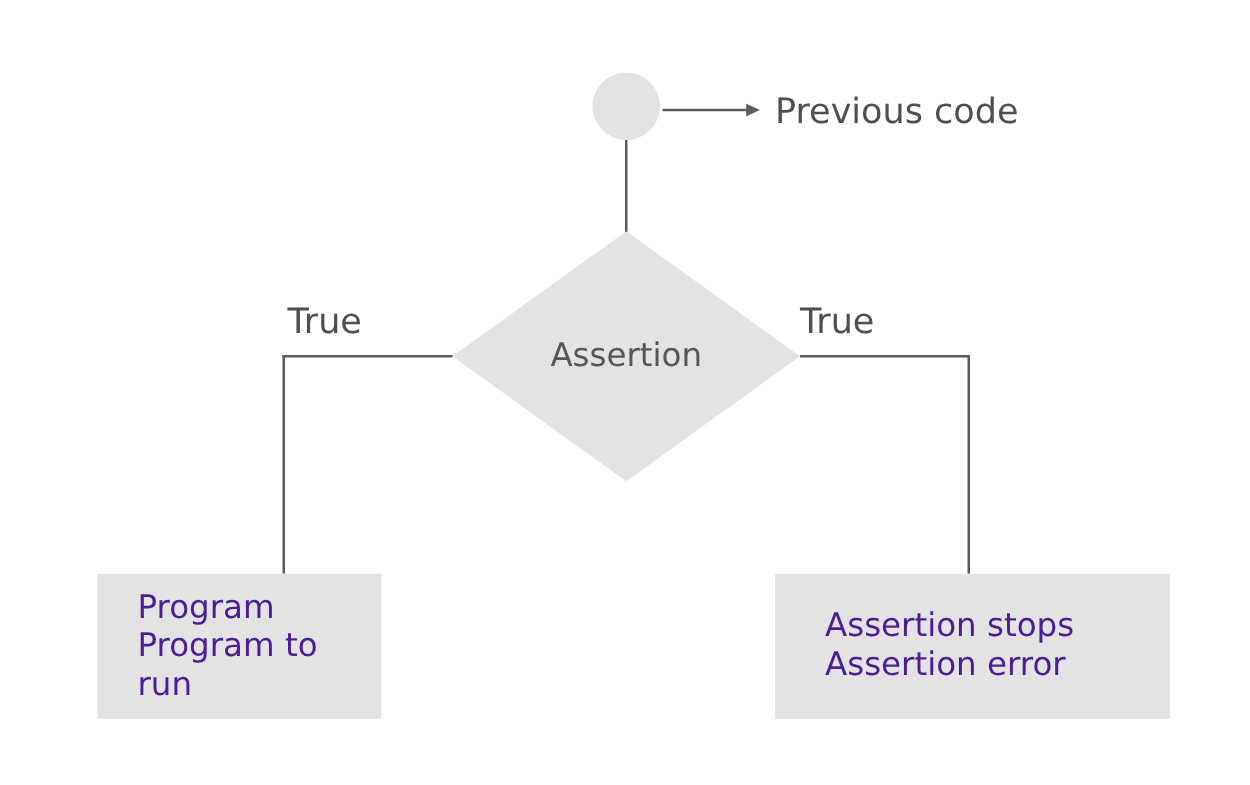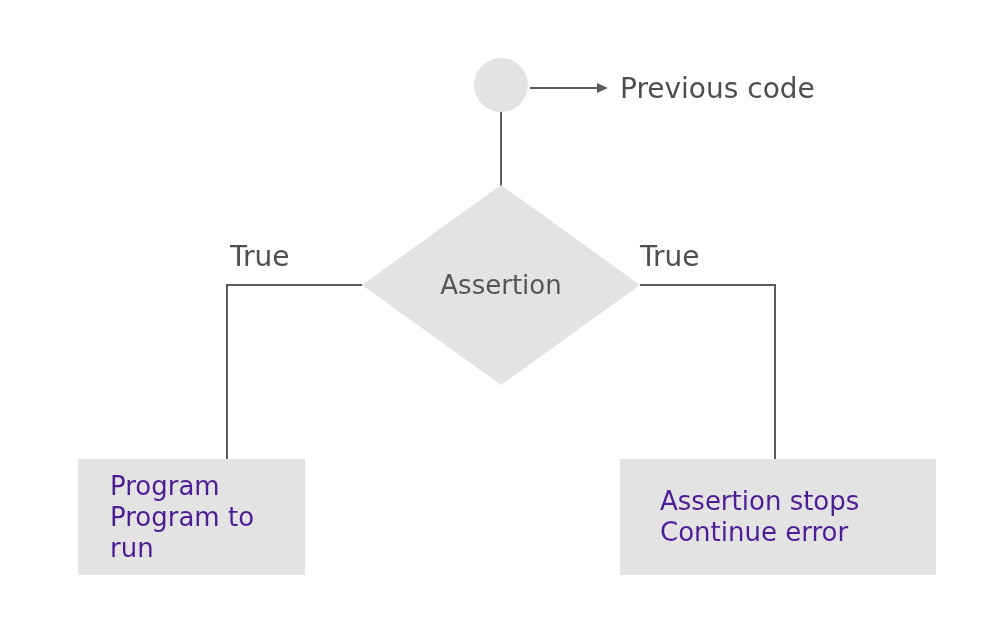--- a/index.html
+++ b/index.html
@@ -108,16 +108,16 @@
   <div class="line v" style="left:774px; top:284px; height:175px;"></div>
 
   <div class="outcome-box left">
     <div>Program</div>
     <div>Program to</div>
     <div>run</div>
   </div>
 
   <div class="outcome-box right">
     <div>Assertion stops</div>
-    <div>Continue error</div>
+    <div>Assertion error</div>
   </div>
 
 </div>
 
 </body></html>

